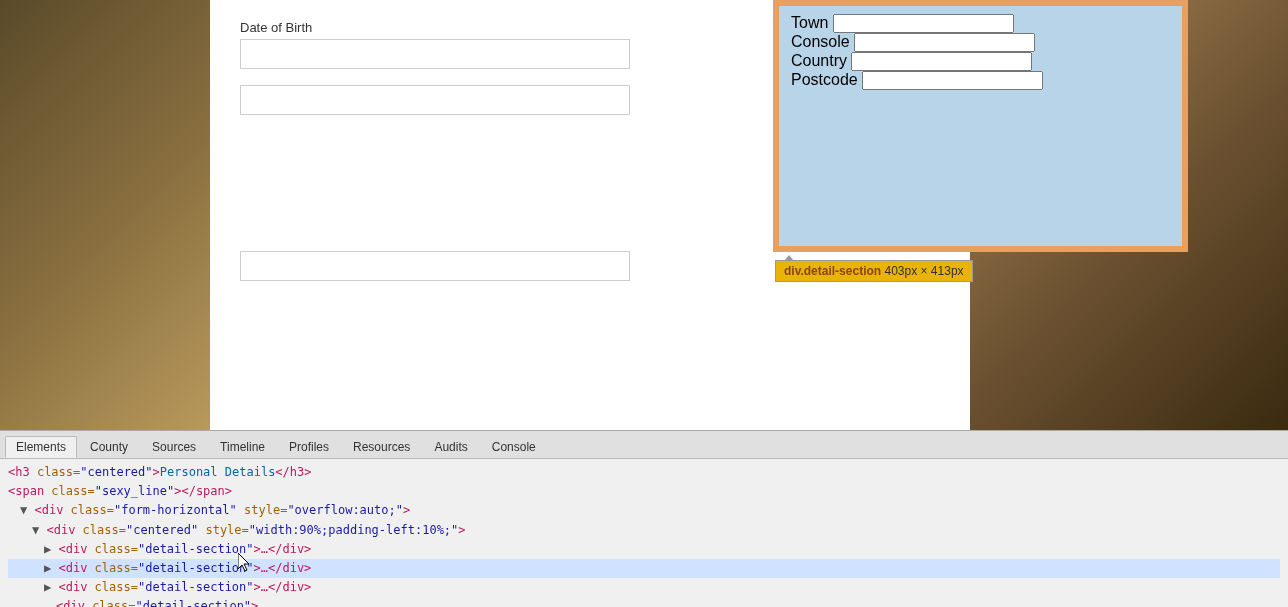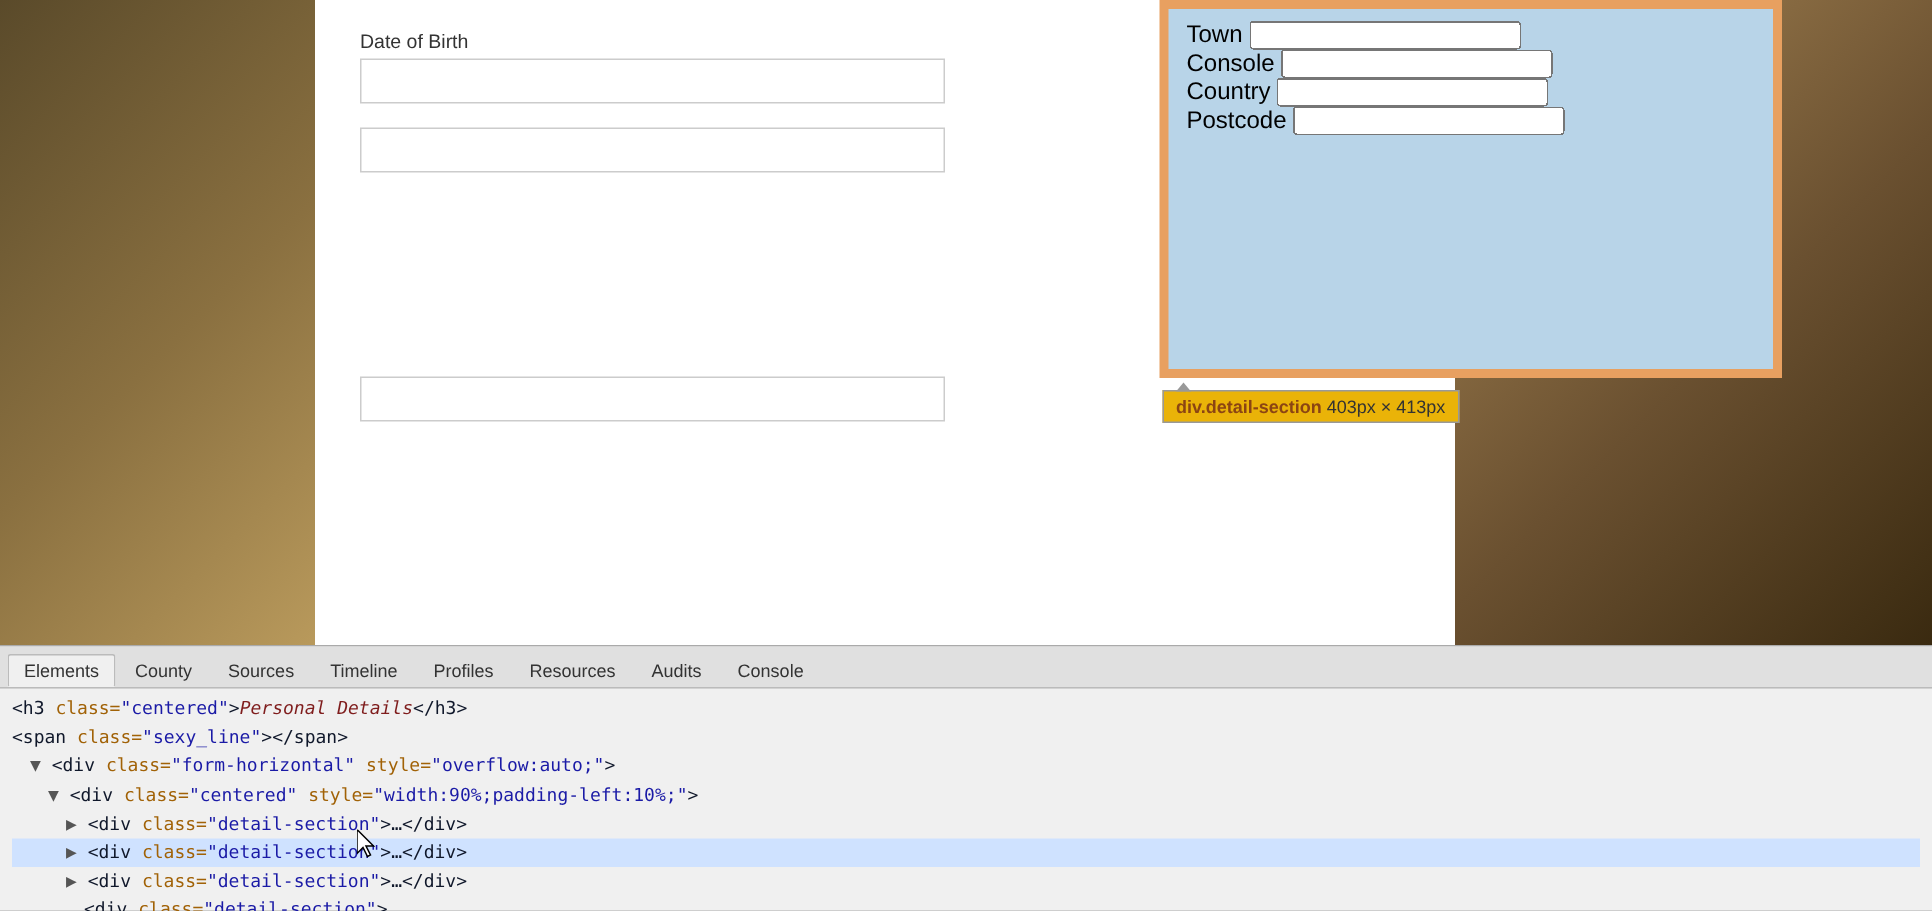--- a/index.html
+++ b/index.html
@@ -137,24 +137,24 @@
 
     .devtools-content .line {
       display: block;
       white-space: nowrap;
     }
 
     .devtools-content .line.selected {
       background: #cfe2ff;
     }
 
-    .tag { color: #0f172a; }
+    .tag { color: #be185d; }
     .attr-name { color: #a16207; }
     .attr-value { color: #1a1aa6; }
-    .text-content { color: #7f1d1d; font-style: italic; }
+    .text-content { color: #0369a1; }
 
     .indent-1 { padding-left: 12px; }
     .indent-2 { padding-left: 24px; }
     .indent-3 { padding-left: 36px; }
     .indent-4 { padding-left: 48px; }
     .triangle-open { color: #555; }
     .triangle-closed { color: #555; }
 
     
     .right-panel-wrapper {

